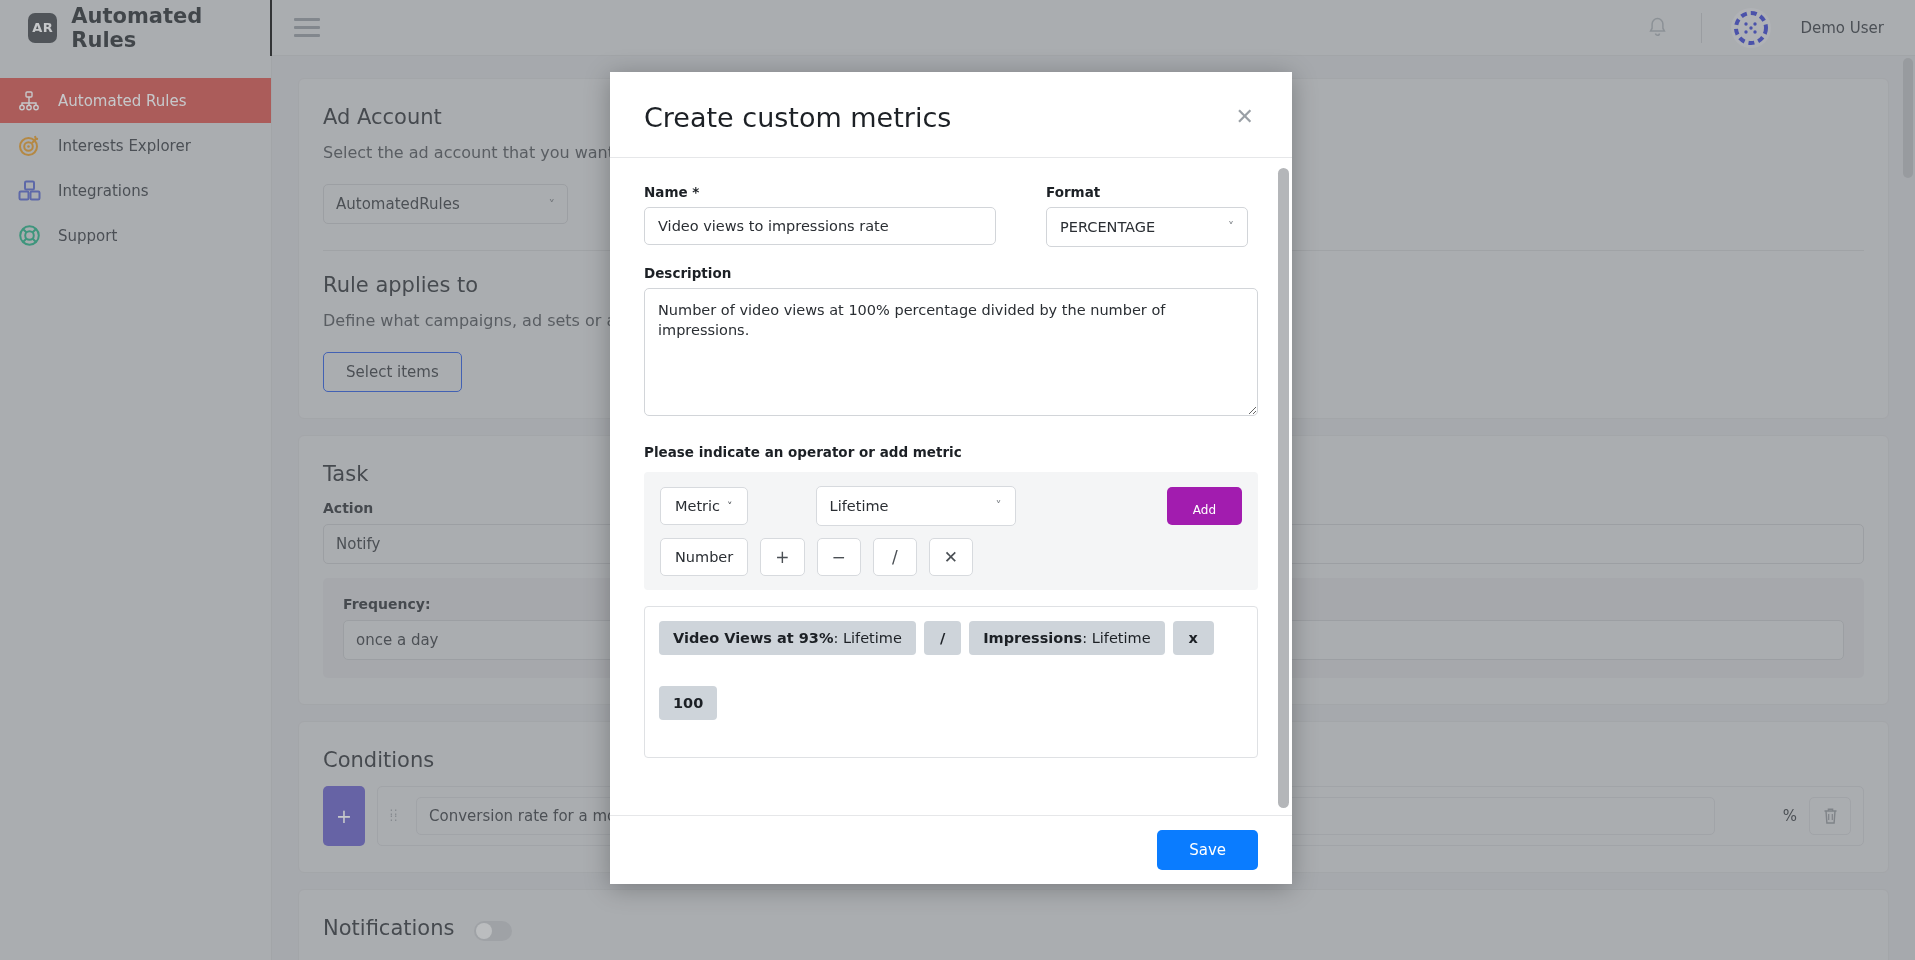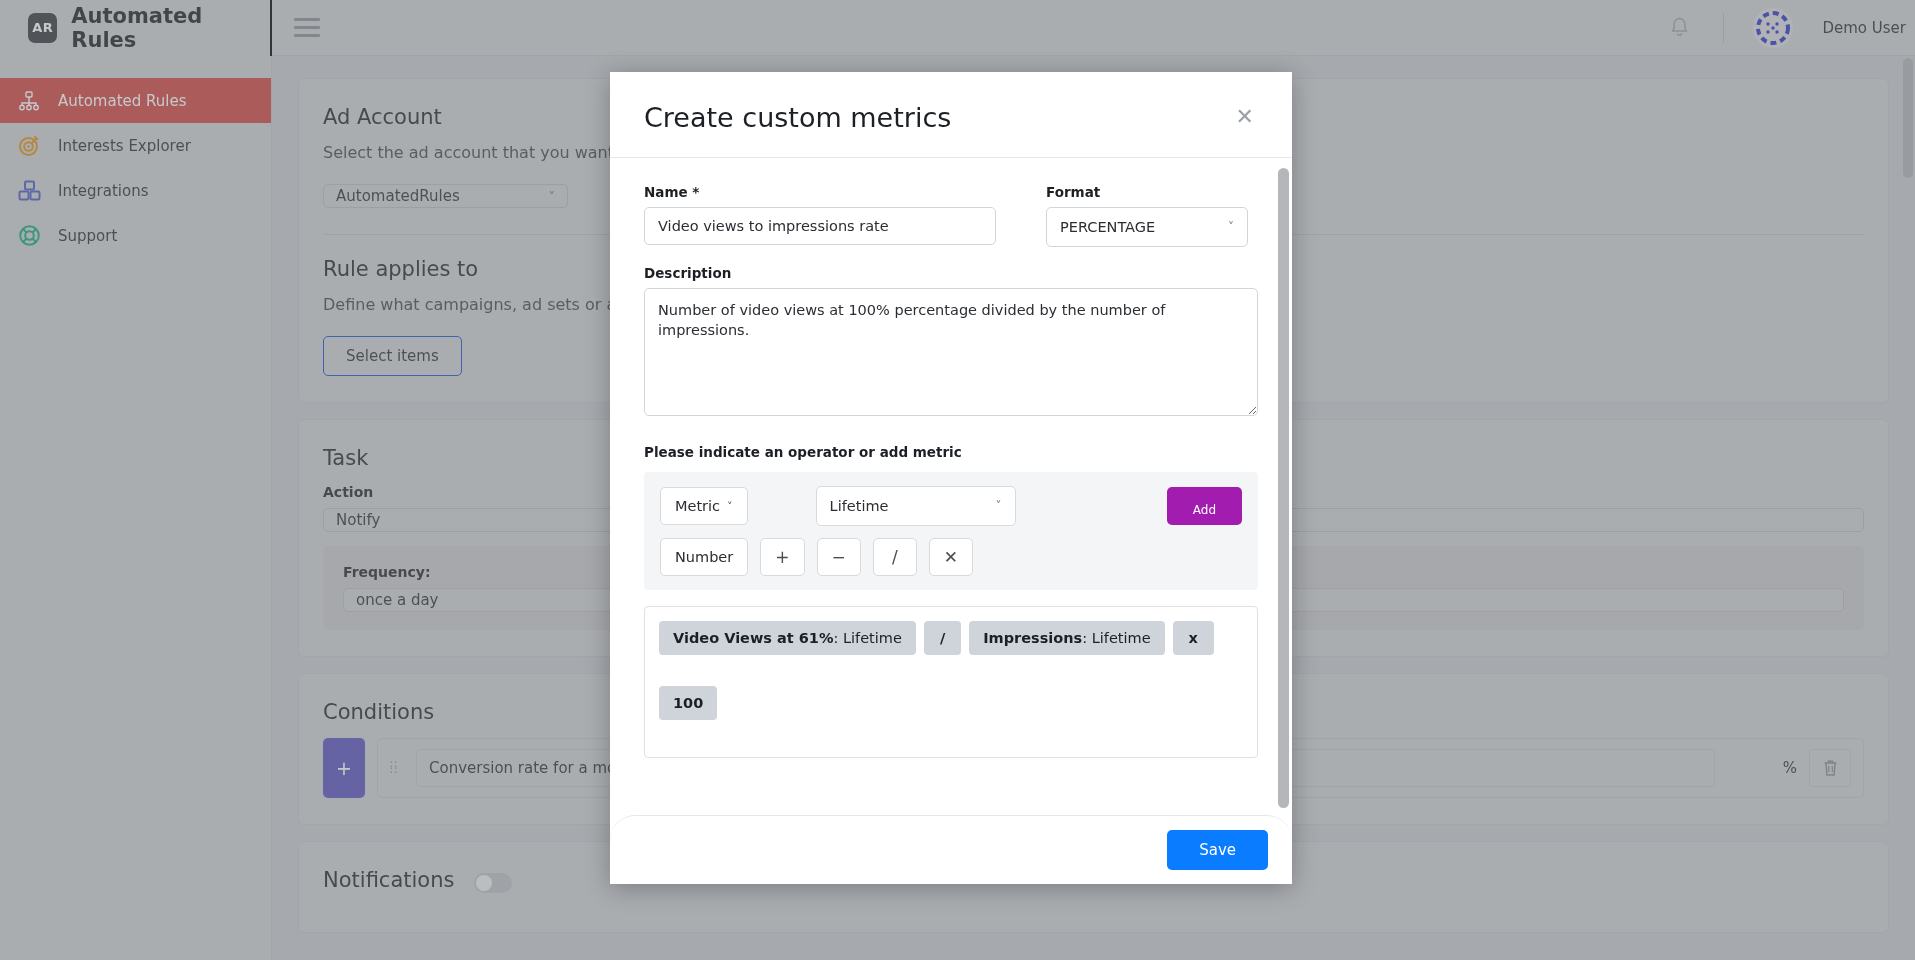--- a/index.html
+++ b/index.html
@@ -26,21 +26,21 @@
     color: #fff; font-size: 13px; font-weight: 700; display: flex;
     align-items: center; justify-content: center; letter-spacing: .3px;
   }
   .brand-title { font-size: 21px; font-weight: 700; color: #1b1f24; }
 
   .hamburger { margin-left: 22px; width: 26px; display: flex;
                flex-direction: column; gap: 5px; cursor: pointer; }
   .hamburger i { display: block; height: 3px; border-radius: 1px; background: #8a9096; }
 
   .topbar-right { margin-left: auto; display: flex; align-items: center;
-                  gap: 15px; padding-right: 9px; height: 56px; }
+                  gap: 15px; padding-right: 31px; height: 56px; }
   .bell { width: 46px; height: 56px; display: flex; align-items: center;
           justify-content: center; cursor: pointer; }
   .vdiv { width: 1px; height: 30px; background: #b4b6b9; margin: 0 14px 0 6px; }
   .avatar { width: 40px; height: 40px; border-radius: 50%;
             background: #d9dadc; display: flex; align-items: center;
             justify-content: center; }
   .username { font-size: 15px; color: #2b3036; margin-left: 14px; }
 
   .sidebar {
     position: absolute; top: 56px; left: 0; width: 272px; bottom: 0;
@@ -52,21 +52,21 @@
   .side-ico { width: 26px; height: 26px; display: flex; align-items: center;
               justify-content: center; flex: 0 0 26px; }
 
   .content { position: absolute; top: 56px; left: 272px; right: 0; bottom: 0;
              background: #c9cacd; overflow: hidden; padding: 22px 26px 0 26px; }
   .card { background: #cfd0d2; border: 1px solid #c3c4c7; border-radius: 6px;
           padding: 26px 24px; margin-bottom: 16px; }
   .card h2 { font-size: 21px; font-weight: 400; color: #23272c; margin-bottom: 14px; }
   .card p.sub { font-size: 16px; color: #44484d; margin-bottom: 22px; }
   .fake-select {
-    height: 24px; border: 1px solid #b7b9bc; border-radius: 5px;
+    height: 40px; border: 1px solid #b7b9bc; border-radius: 5px;
     background: #cfd0d2; display: flex; align-items: center;
     padding: 0 12px; font-size: 15px; color: #2d3136;
   }
   .fake-select .chev { margin-left: auto; color: #6d7176; font-size: 13px; }
   .hr { height: 1px; background: #bdbfc2; margin: 26px 0 22px; }
   .btn-ghost { display: inline-flex; align-items: center; height: 40px;
                padding: 0 22px; border: 1px solid #1d4ed8; border-radius: 5px;
                background: #cfd0d2; font-size: 15px; color: #2d3136; cursor: pointer; }
   .lbl { font-size: 14px; font-weight: 700; color: #23272c; margin-bottom: 8px; }
   .sub-panel { background: #c8c9cc; border-radius: 5px; padding: 18px 20px; margin-top: 14px; }
@@ -104,22 +104,22 @@
     position: absolute; left: 610px; top: 72px; width: 682px; height: 812px;
     background: #ffffff; box-shadow: 0 4px 24px rgba(0,0,0,.28);
     display: flex; flex-direction: column; overflow: hidden;
   }
   .modal-head { padding: 30px 34px 24px 34px; border-bottom: 1px solid #e6e7e9;
                 display: flex; align-items: flex-start; }
   .modal-title { font-size: 27px; font-weight: 400; color: #1c2025; }
   .modal-close { margin-left: auto; font-size: 22px; color: #9aa0a6; cursor: pointer;
                  line-height: 1; padding: 4px; }
   .modal-body { flex: 1; padding: 26px 34px 20px 34px; overflow: hidden; position: relative; }
-  .modal-foot { border-top: 1px solid #e6e7e9; padding: 14px 24px; display: flex;
-                justify-content: flex-end; border-radius: 25px; }
+  .modal-foot { border-top: 1px solid #e6e7e9; padding: 14px 34px; display: flex;
+                justify-content: flex-end; }
   .btn-primary { background: #0a7cff; color: #fff; border: 0; border-radius: 5px;
                  height: 40px; padding: 0 32px; font-size: 15px; cursor: pointer;
                  font-family: inherit; }
 
   .row2 { display: flex; gap: 50px; }
   .fld-name { flex: 0 0 352px; }
   .fld-fmt  { flex: 0 0 202px; }
   .flabel { font-size: 13.5px; font-weight: 700; color: #1c2025; margin-bottom: 7px; }
   .finput { width: 100%; height: 38px; border: 1px solid #d2d5d9; border-radius: 5px;
             padding: 0 13px; font-size: 14.5px; color: #2a2e33;
@@ -369,21 +369,21 @@
           <span class="opico">/</span>
         </button>
         <button class="bbtn">
           <span class="opico">✕</span>
         </button>
       </div>
     </div>
 
     <div class="formula">
       <div class="chip">
-        <b>Video Views at 61%</b>
+        <b>Video Views at 93%</b>
           <span class="tail">: Lifetime</span>
       </div>
       <div class="chip op">/</div>
       <div class="chip">
         <b>Impressions</b>
           <span class="tail">: Lifetime</span>
       </div>
       <div class="chip op">x</div>
       <div class="chip num">100</div>
     </div>

